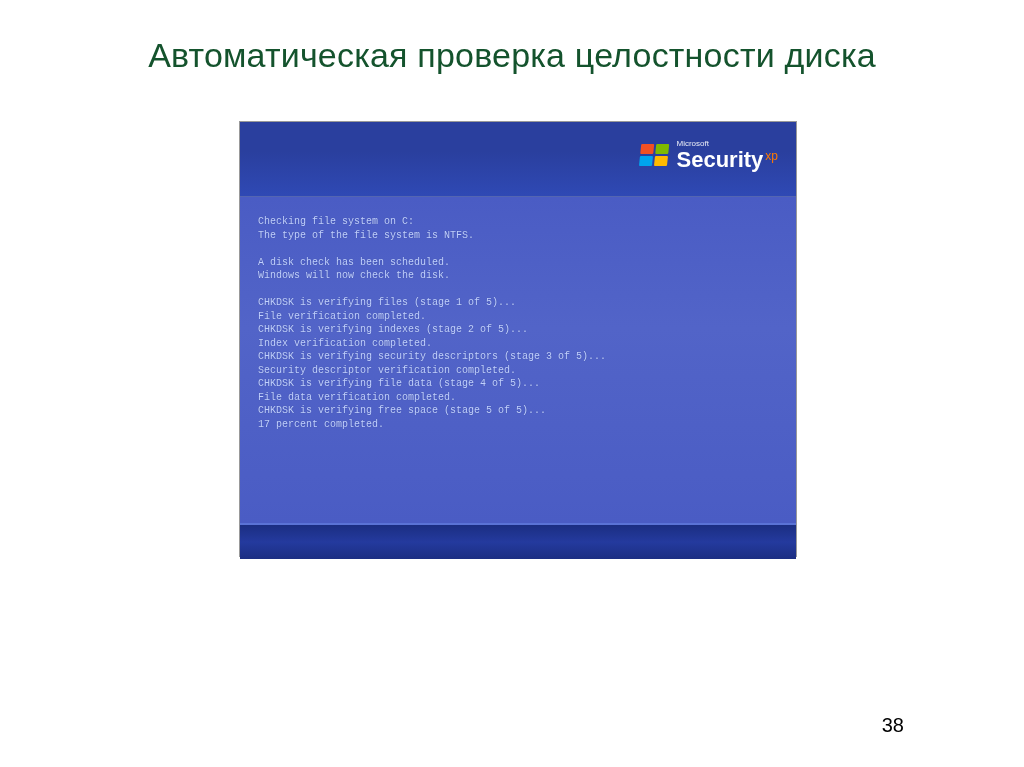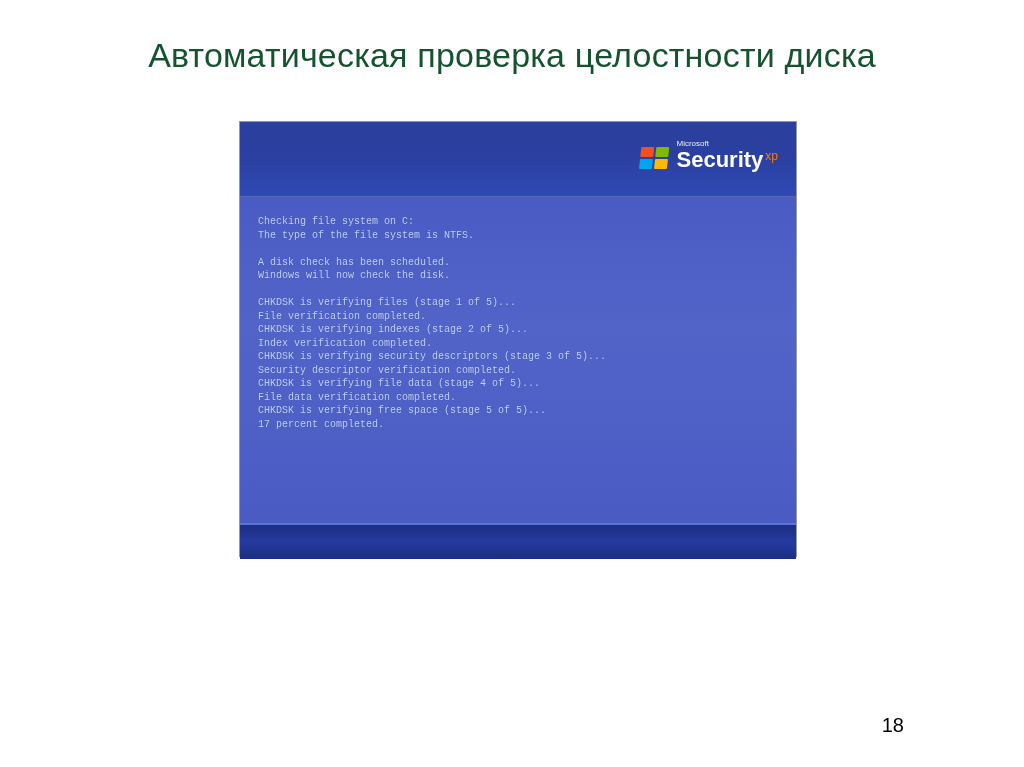--- a/index.html
+++ b/index.html
@@ -48,21 +48,21 @@
     background: linear-gradient(to bottom, #2a3f9e 0%, #2a3f9e 40%, #2f49b4 100%);
     position: relative;
     border-bottom: 1px solid rgba(255,255,255,0.2);
   }
 
   .win-logo {
     position: absolute;
     right: 18px;
     top: 18px;
     display: flex;
-    align-items: flex-end;
+    align-items: center;
     gap: 6px;
   }
 
   .flag {
     position: relative;
     width: 30px;
     height: 24px;
     transform: skewX(-6deg);
   }
   .flag .q {
@@ -157,13 +157,13 @@
 CHKDSK is verifying security descriptors (stage 3 of 5)...
 Security descriptor verification completed.
 CHKDSK is verifying file data (stage 4 of 5)...
 File data verification completed.
 CHKDSK is verifying free space (stage 5 of 5)...
 17 percent completed.</div>
 
   <div class="ss-bottom"></div>
 </div>
 
-<div class="page-number">18</div>
+<div class="page-number">38</div>
 
 </body></html>

